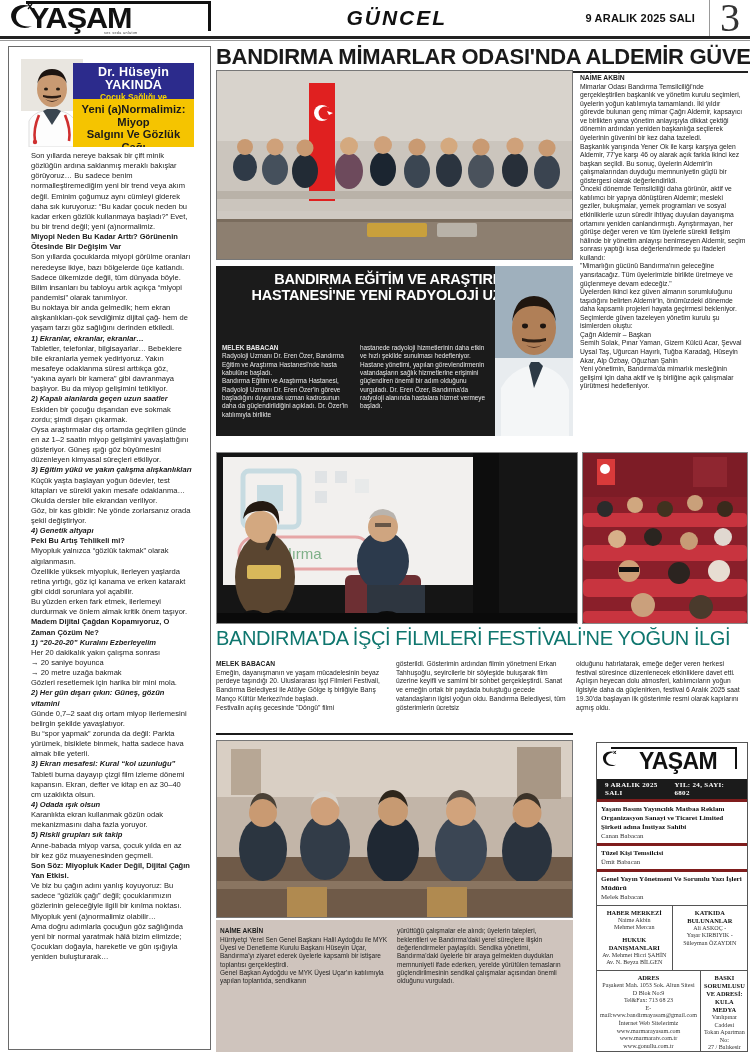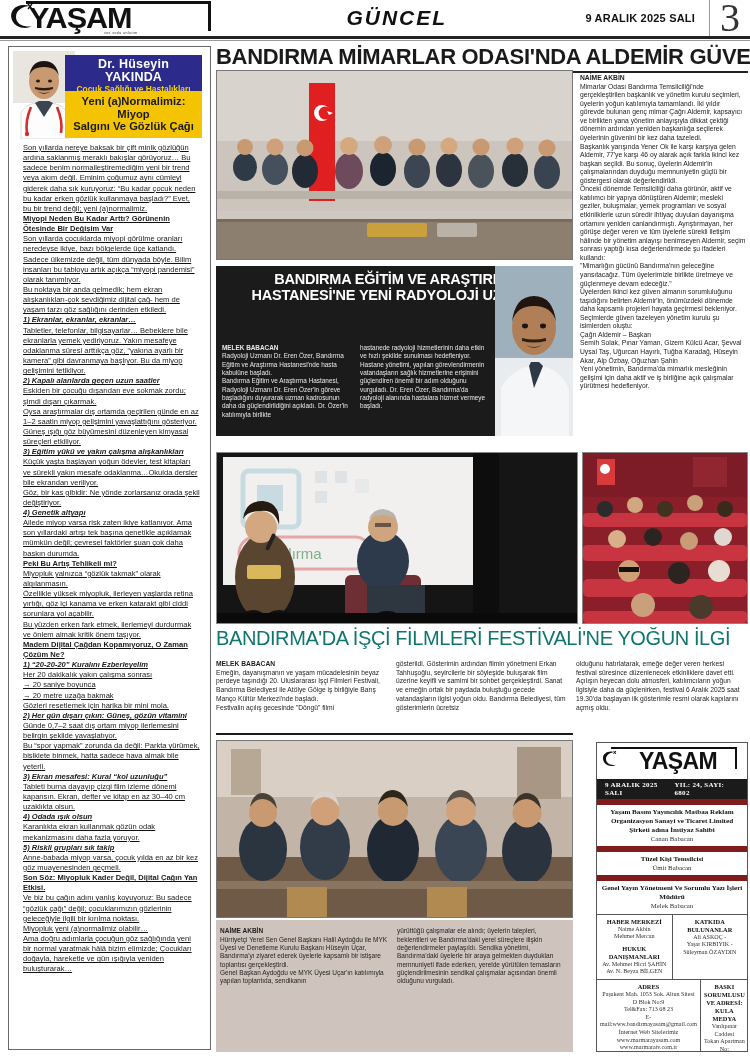--- a/index.html
+++ b/index.html
@@ -22,21 +22,21 @@
   .logo-sub{position:absolute;left:96px;bottom:1px;font-size:3.6px;letter-spacing:.4px;color:#333;}
   .mh-section{flex:1;text-align:center;font-weight:bold;font-size:21px;letter-spacing:2px;color:#111;font-style:italic;}
   .mh-date{font-size:11px;font-weight:bold;letter-spacing:.2px;margin-right:14px;white-space:nowrap;}
   .mh-pageno{font-family:"Liberation Serif",serif;font-size:40px;line-height:1;color:#333;width:40px;text-align:center;
      border-left:1px solid #999;height:36px;display:flex;align-items:center;justify-content:center;}
   .mh-rule{position:absolute;left:0;top:36px;width:750px;height:3px;background:#222;}
   .mh-rule2{position:absolute;left:0;top:40px;width:750px;height:1px;background:#999;}
 
   
   .leftcol{position:absolute;left:8px;top:46px;width:203px;height:1004px;
-      border:1px solid #6a6a6a;box-sizing:border-box;background:#fff;padding:4px;text-decoration:underline;}
+      border:1px solid #6a6a6a;box-sizing:border-box;background:#fff;padding:12px;}
   .doc-head{position:relative;height:88px;width:100%;overflow:hidden;background:#fff;}
   .doc-photo{position:absolute;left:0;top:0;width:62px;height:88px;overflow:hidden;}
   .doc-banner{position:absolute;left:52px;top:4px;right:4px;background:#2c2b8c;padding:3px 4px 4px 4px;text-align:center;}
   .doc-name{color:#fff;font-weight:bold;font-size:12.5px;line-height:1.05;letter-spacing:.2px;}
   .doc-spec{color:#f5d400;font-weight:bold;font-size:8.4px;line-height:1.1;margin-top:1px;}
   .doc-title{position:absolute;left:52px;right:4px;top:40px;background:#f5c400;padding:4px 4px 5px 4px;text-align:center;}
   .doc-title span{display:block;color:#1a1a1a;font-weight:bold;font-size:11.2px;line-height:1.12;}
   .leftbody{padding:4px 6px 4px 6px;font-size:7.55px;line-height:1.345;color:#1b1b1b;text-align:left;}
   .leftbody p{margin:0 0 0 4px;}
   .leftbody p.b{font-weight:bold;}
@@ -81,21 +81,21 @@
 
   
   .colophon{position:absolute;left:596px;top:742px;width:152px;height:310px;border:1px solid #555;box-sizing:border-box;background:#fff;
       font-family:"Liberation Serif","DejaVu Serif",serif;overflow:hidden;}
   .col-logo{height:36px;position:relative;display:flex;align-items:center;justify-content:center;}
   .col-logo .lt{font-family:"Liberation Sans",sans-serif;font-weight:bold;font-size:23px;letter-spacing:-.6px;color:#111;margin-left:12px;}
   .col-logo .lr{position:absolute;left:14px;top:4px;width:124px;height:2px;background:#111;}
   .col-logo .lr2{position:absolute;left:118px;top:4px;width:20px;height:22px;border-right:2px solid #111;}
   .col-logo .sw{position:absolute;left:4px;top:6px;width:20px;height:20px;}
   .col-date{background:#1b1b1b;color:#fff;display:flex;justify-content:space-between;padding:2px 8px;font-size:7px;font-weight:bold;letter-spacing:.3px;}
-  .col-sec{border-top:6px solid #7f1d1d;padding:3px 4px;text-align:center;}
+  .col-sec{border-top:3px solid #7f1d1d;padding:3px 4px;text-align:left;}
   .col-sec b{display:block;font-size:7.1px;line-height:1.25;}
   .col-sec span{display:block;font-size:6.8px;line-height:1.25;color:#333;}
   .col-2{display:flex;border-top:1px solid #555;}
   .col-2 > div{flex:1;padding:3px 3px;text-align:center;}
   .col-2 > div:first-child{border-right:1px solid #555;}
   .col-2 b{display:block;font-size:6.4px;line-height:1.25;}
   .col-2 span{display:block;font-size:6.1px;line-height:1.25;color:#333;}
 
   .sm{font-size:5.6px;line-height:1.25;}
 </style>
@@ -157,21 +157,20 @@
         <p class="">Bu noktaya bir anda gelmedik; hem ekran alışkanlıkları-çok sevdiğimiz dijital çağ- hem de yaşam tarzı göz sağlığını derinden etkiledi.</p>
         <p class="bi">1) Ekranlar, ekranlar, ekranlar…</p>
         <p class="">Tabletler, telefonlar, bilgisayarlar… Bebeklere bile ekranlarla yemek yediriyoruz. Yakın mesafeye odaklanma süresi arttıkça göz, “yakına ayarlı bir kamera” gibi davranmaya başlıyor. Bu da miyop gelişimini tetikliyor.</p>
         <p class="bi">2) Kapalı alanlarda geçen uzun saatler</p>
         <p class="">Eskiden bir çocuğu dışarıdan eve sokmak zordu; şimdi dışarı çıkarmak.</p>
         <p class="">Oysa araştırmalar dış ortamda geçirilen günde en az 1–2 saatin miyop gelişimini yavaşlattığını gösteriyor. Güneş ışığı göz büyümesini düzenleyen kimyasal süreçleri etkiliyor.</p>
         <p class="bi">3) Eğitim yükü ve yakın çalışma alışkanlıkları</p>
         <p class="">Küçük yaşta başlayan yoğun ödevler, test kitapları ve sürekli yakın mesafe odaklanma…Okulda dersler bile ekrandan veriliyor.</p>
         <p class="">Göz, bir kas gibidir: Ne yönde zorlarsanız orada şekil değiştiriyor.</p>
         <p class="bi">4) Genetik altyapı</p>
-        <p class="">Ailede miyop varsa risk zaten ikiye katlanıyor. Ama son yıllardaki artışı tek başına genetikle açıklamak mümkün değil; çevresel faktörler şuan çok daha baskın durumda.</p>
         <p class="b">Peki Bu Artış Tehlikeli mi?</p>
         <p class="">Miyopluk yalnızca “gözlük takmak” olarak algılanmasın.</p>
         <p class="">Özellikle yüksek miyopluk, ilerleyen yaşlarda retina yırtığı, göz içi kanama ve erken katarakt gibi ciddi sorunlara yol açabilir.</p>
         <p class="">Bu yüzden erken fark etmek, ilerlemeyi durdurmak ve önlem almak kritik önem taşıyor.</p>
         <p class="b">Madem Dijital Çağdan Kopamıyoruz, O Zaman Çözüm Ne?</p>
         <p class="bi">1) “20-20-20” Kuralını Ezberleyelim</p>
         <p class="">Her 20 dakikalık yakın çalışma sonrası</p>
         <p class="">→ 20 saniye boyunca</p>
         <p class="">→ 20 metre uzağa bakmak</p>
         <p class="">Gözleri resetlemek için harika bir mini mola.</p>

